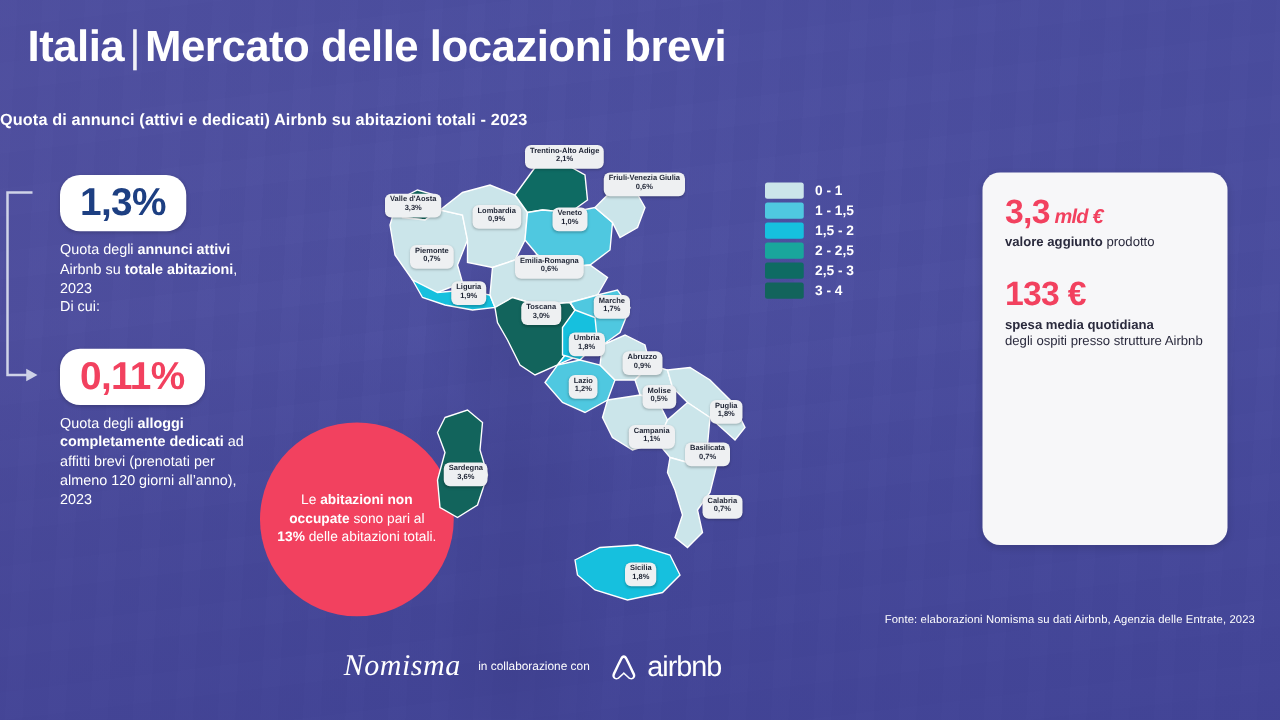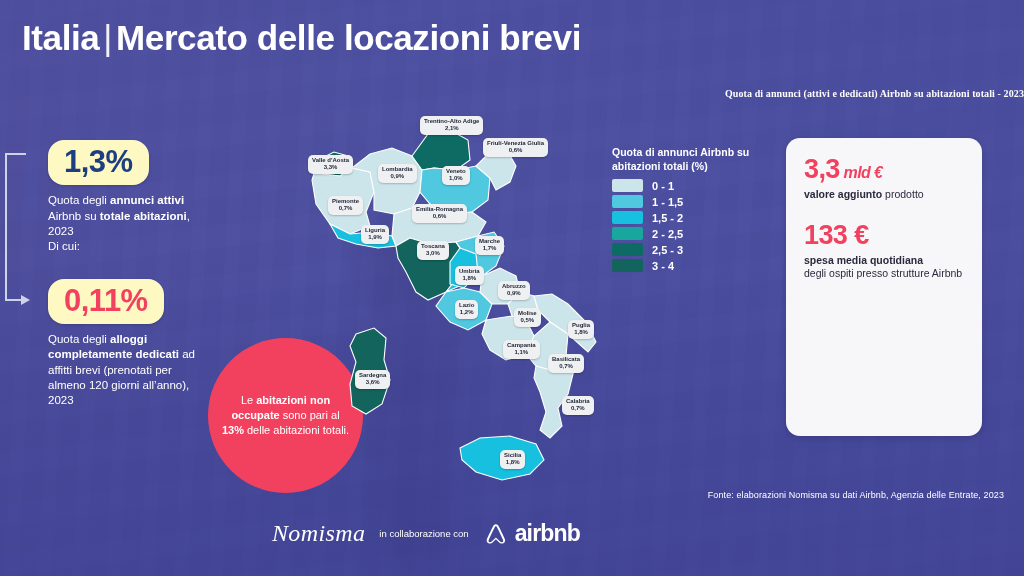--- a/index.html
+++ b/index.html
@@ -38,28 +38,27 @@
   #header { position: absolute; left: 0; top: 0; width: 100%; height: 78px; }
   #title {
     position: absolute; left: 22px; top: 18px;
     font-size: 35px; color: #ffffff; letter-spacing: -.4px; white-space: nowrap;
   }
   #title .b { font-weight: 700; }
   #title .l { font-weight: 700; }
   #title .sep { font-weight: 300; opacity: .92; padding: 0 4px; }
   #subtitle {
     position: absolute; left: 0; top: 88px; width: 1024px;
-    text-align: right; color: #ffffff; font-size: 10px; font-weight: 700;
+    text-align: left; color: #ffffff; font-size: 13px; font-weight: 700;
     letter-spacing: .1px;
-    font-family: Liberation Serif, serif;
   }
   
   #left-panel { position: absolute; left: 48px; top: 140px; width: 230px; }
   .pill {
-    background: #fef9c3; border-radius: 16px; padding: 5px 16px 7px;
+    background: #ffffff; border-radius: 16px; padding: 5px 16px 7px;
     display: inline-block; box-shadow: 0 1px 3px rgba(0,0,0,.18);
   }
   .pill-num { font-size: 31px; font-weight: 700; letter-spacing: -.5px; line-height: 1.08; }
   .pill-blue .pill-num { color: #1d3f82; }
   .pill-pink .pill-num { color: #f2415f; }
   .stat-desc {
     color: #ffffff; font-size: 11.5px; line-height: 1.33; margin-top: 8px;
     width: 160px;
   }
   .stat-desc b { font-weight: 700; }
@@ -110,21 +109,21 @@
   #logos {
     position: absolute; left: 50%; top: 0; transform: translateX(-50%);
     display: flex; align-items: center; gap: 14px;
   }
   #nomisma-logo {
     color: #fff; font-family: "Liberation Serif", serif; font-style: italic;
     font-size: 24px; letter-spacing: .4px;
   }
   #collab-text { color: #fff; font-size: 9.5px; }
   #airbnb-logo { display: flex; align-items: center; gap: 6px; color: #fff; }
-  #airbnb-word { font-size: 23px; font-weight: 700; letter-spacing: -.8px; }
+  #airbnb-word { font-size: 23px; font-weight: 400; letter-spacing: -.8px; }
 </style>
 </head>
 <body>
 
 <div id="bg-photo"></div>
 <div id="bg-figure"></div>
 <div id="bg-tint"></div>
 
 <div id="header">
   <div id="title">
@@ -207,21 +206,20 @@
       <div class="maplabel" style="left: 203px; top: 232px;"><span>Campania</span><span class="v">1,1%</span></div>
       <div class="maplabel" style="left: 268px; top: 212px;"><span>Puglia</span><span class="v">1,8%</span></div>
       <div class="maplabel" style="left: 248px; top: 246px;"><span>Basilicata</span><span class="v">0,7%</span></div>
       <div class="maplabel" style="left: 262px; top: 288px;"><span>Calabria</span><span class="v">0,7%</span></div>
       <div class="maplabel" style="left: 200px; top: 342px;"><span>Sicilia</span><span class="v">1,8%</span></div>
       <div class="maplabel" style="left: 55px; top: 262px;"><span>Sardegna</span><span class="v">3,6%</span></div>
     </div>
 </div>
 
 <div id="legend">
-  <div id="legend-title">Quota di annunci Airbnb su abitazioni totali (%)</div>
   <div id="legend-items">
       <div class="legend-row">
         <div class="legend-sw" style="background: rgb(203, 229, 234);"></div>
         <div class="legend-lb">0 - 1</div>
       </div>
       <div class="legend-row">
         <div class="legend-sw" style="background: rgb(79, 200, 224);"></div>
         <div class="legend-lb">1 - 1,5</div>
       </div>
       <div class="legend-row">

